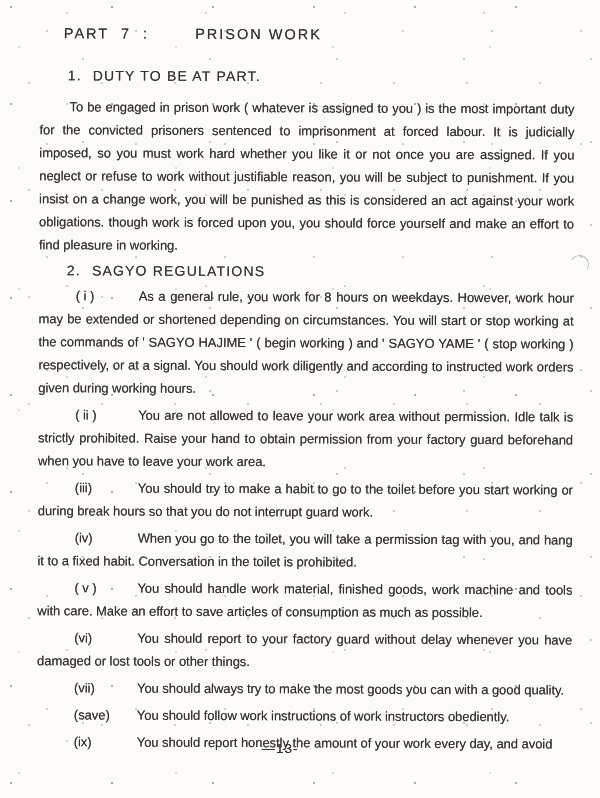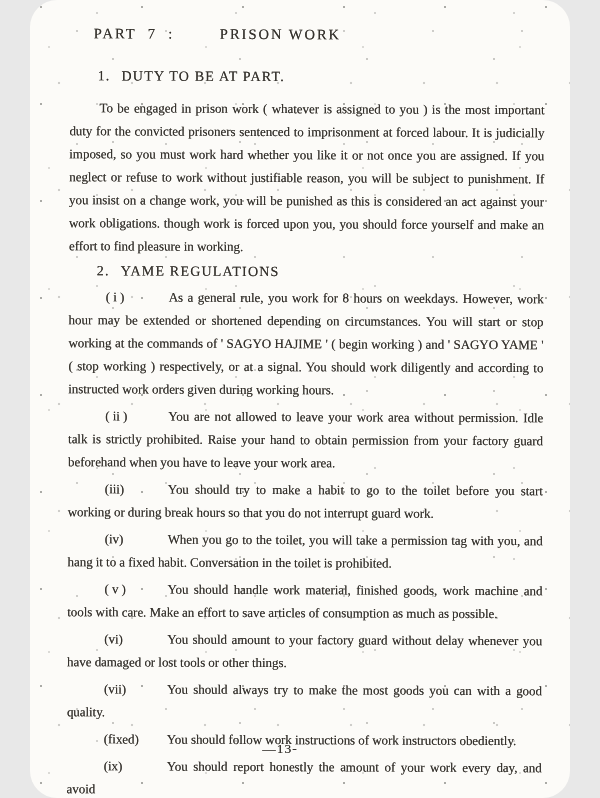--- a/index.html
+++ b/index.html
@@ -2,28 +2,27 @@
 <html><head>
 <meta charset="utf-8">
 <style>
   html, body {
     margin: 0;
     padding: 0;
     background: #e8e8e8;
   }
   .page {
     position: relative;
-    width: 540px;
+    width: 600px;
     height: 798px;
     margin: 0 auto;
     background: #fcfbf8;
     overflow: hidden;
-    font-family: Liberation Serif, serif;
+    font-family: Liberation Sans, sans-serif;
     color: #35322d;
-    border-radius: 27px;
   }
   
   .page::before {
     content: "";
     position: absolute;
     inset: 0;
     pointer-events: none;
     background-image:
       radial-gradient(circle at 11px 7px,  rgba(70,70,65,.45) .7px, transparent 1.4px),
       radial-gradient(circle at 47px 31px, rgba(70,70,65,.30) .6px, transparent 1.3px),
@@ -115,38 +114,38 @@
       <span class="doc-title">PRISON WORK</span>
     </div>
 
     <div class="sec-head sec1">
       <span class="sec-num">1.</span><span>DUTY TO BE AT PART.</span>
     </div>
 
     <p class="para">To be engaged in prison work ( whatever is assigned to you ) is the most important duty for the convicted prisoners sentenced to imprisonment at forced labour. It is judicially imposed, so you must work hard whether you like it or not once you are assigned. If you neglect or refuse to work without justifiable reason, you will be subject to punishment. If you insist on a change work, you will be punished as this is considered an act against your work obligations. though work is forced upon you, you should force yourself and make an effort to find pleasure in working.</p>
 
     <div class="sec-head sec2">
-      <span class="sec-num">2.</span><span>YAME REGULATIONS</span>
+      <span class="sec-num">2.</span><span>SAGYO REGULATIONS</span>
     </div>
 
     <p class="item"><span class="inum">( i )</span><span>As a general rule, you work for 8 hours on weekdays. However, work hour may be extended or shortened depending on circumstances. You will start or stop working at the commands of ' SAGYO HAJIME ' ( begin working ) and ' SAGYO YAME ' ( stop working ) respectively, or at a signal. You should work diligently and according to instructed work orders given during working hours.</span></p>
 
     <p class="item"><span class="inum">( ii )</span><span>You are not allowed to leave your work area without permission. Idle talk is strictly prohibited. Raise your hand to obtain permission from your factory guard beforehand when you have to leave your work area.</span></p>
 
     <p class="item"><span class="inum">(iii)</span><span>You should try to make a habit to go to the toilet before you start working or during break hours so that you do not interrupt guard work.</span></p>
 
     <p class="item"><span class="inum">(iv)</span><span>When you go to the toilet, you will take a permission tag with you, and hang it to a fixed habit. Conversation in the toilet is prohibited.</span></p>
 
     <p class="item"><span class="inum">( v )</span><span>You should handle work material, finished goods, work machine and tools with care. Make an effort to save articles of consumption as much as possible.</span></p>
 
-    <p class="item"><span class="inum">(vi)</span><span>You should amount to your factory guard without delay whenever you have damaged or lost tools or other things.</span></p>
+    <p class="item"><span class="inum">(vi)</span><span>You should report to your factory guard without delay whenever you have damaged or lost tools or other things.</span></p>
 
     <p class="item"><span class="inum">(vii)</span><span>You should always try to make the most goods you can with a good quality.</span></p>
 
-    <p class="item"><span class="inum">(fixed)</span><span>You should follow work instructions of work instructors obediently.</span></p>
+    <p class="item"><span class="inum">(save)</span><span>You should follow work instructions of work instructors obediently.</span></p>
 
     <p class="item"><span class="inum">(ix)</span><span>You should report honestly the amount of your work every day, and avoid</span></p>
 
   </div>
 
   <div class="footer">—13-</div>
   <div class="artifact"></div>
 </div>
 
 </body></html>

